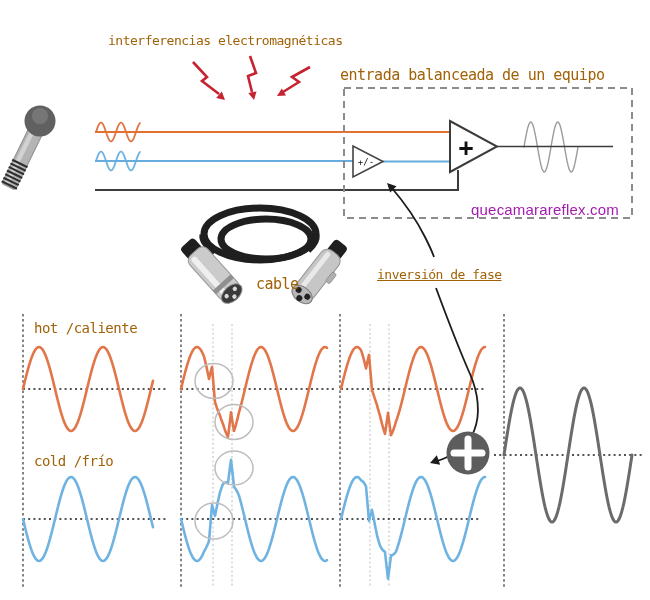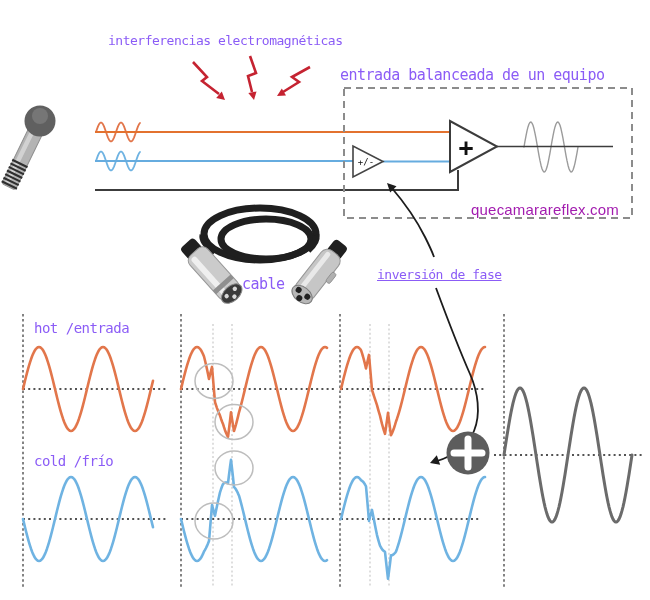--- a/index.html
+++ b/index.html
@@ -1,19 +1,19 @@
 <!DOCTYPE html>
 <html><head>
 <meta charset="utf-8">
 <style>
   html,body{margin:0;padding:0;background:#fff;}
   #canvas{position:relative;width:650px;height:600px;background:#ffffff;overflow:hidden;
           font-family:"DejaVu Sans Mono", monospace;}
   #art{position:absolute;left:0;top:0;}
-  .label{position:absolute;font-family:"DejaVu Sans Mono", monospace;color:#8b5cf6;
+  .label{position:absolute;font-family:"DejaVu Sans Mono", monospace;color:#a16207;
          font-size:14px;letter-spacing:-0.5px;white-space:pre;line-height:1.1;}
   .watermark{position:absolute;font-family:"Liberation Sans","DejaVu Sans",sans-serif;
              font-size:15px;color:#a21caf;letter-spacing:0.2px;}
   .amp-label{font-family:"DejaVu Sans Mono", monospace;fill:#111;}
 </style>
 </head>
 <body>
 
 <div id="canvas">
 
@@ -143,17 +143,17 @@
 
     <g>
       <circle cx="468" cy="453" r="21.5" fill="#5d5d5d"></circle>
       <path d="M454,453 H482 M468,439 V467" stroke="#ffffff" stroke-width="7" stroke-linecap="round"></path>
     </g>
   </svg>
 
   <div class="label" style="left:108px;top:34px;font-size:13px;">interferencias electromagnéticas</div>
   <div class="label" style="left:340px;top:67px;font-size:15px;">entrada balanceada de un equipo</div>
   <div class="watermark" style="left:471px;top:201px;">quecamarareflex.com</div>
-  <div class="label" style="left:242px;top:276px;font-size:15px;">cable</div>
+  <div class="label" style="left:256px;top:276px;font-size:15px;">cable</div>
   <div class="label" style="left:377px;top:268px;font-size:13px;text-decoration:underline;">inversión de fase</div>
-  <div class="label" style="left:34px;top:321px;">hot /entrada</div>
+  <div class="label" style="left:34px;top:321px;">hot /caliente</div>
   <div class="label" style="left:34px;top:454px;">cold /frío</div>
 </div>
 
 </body></html>

